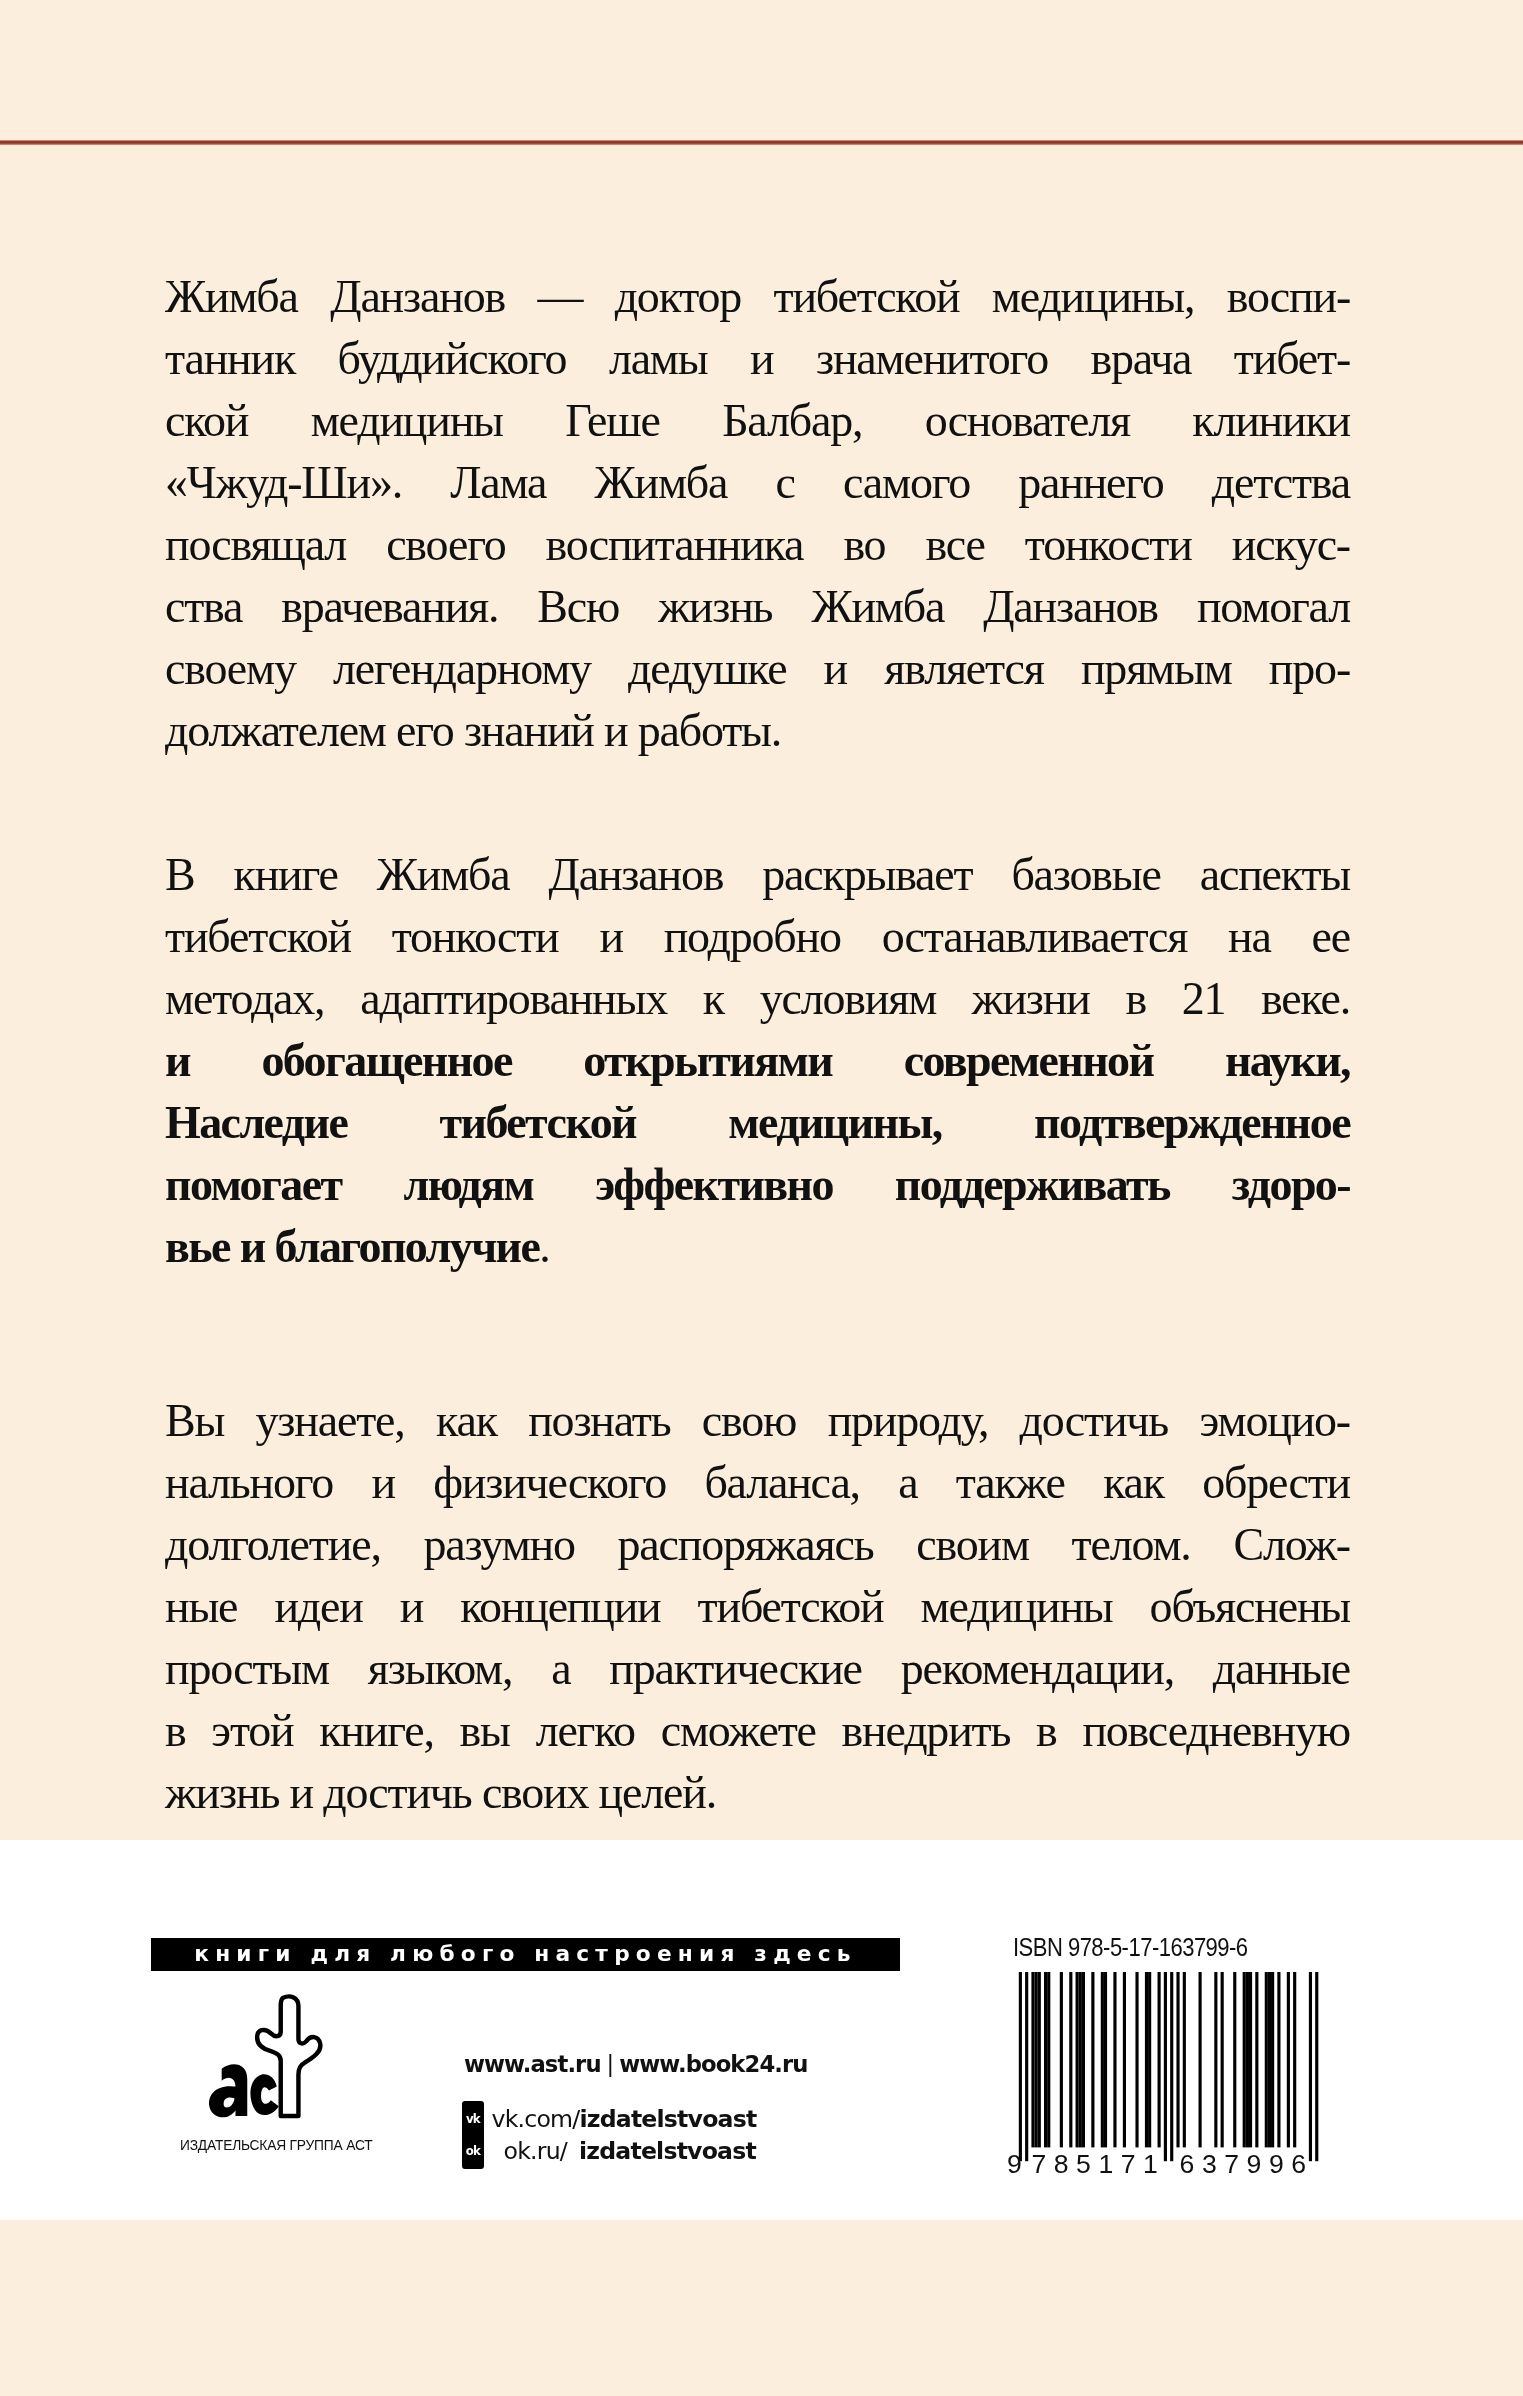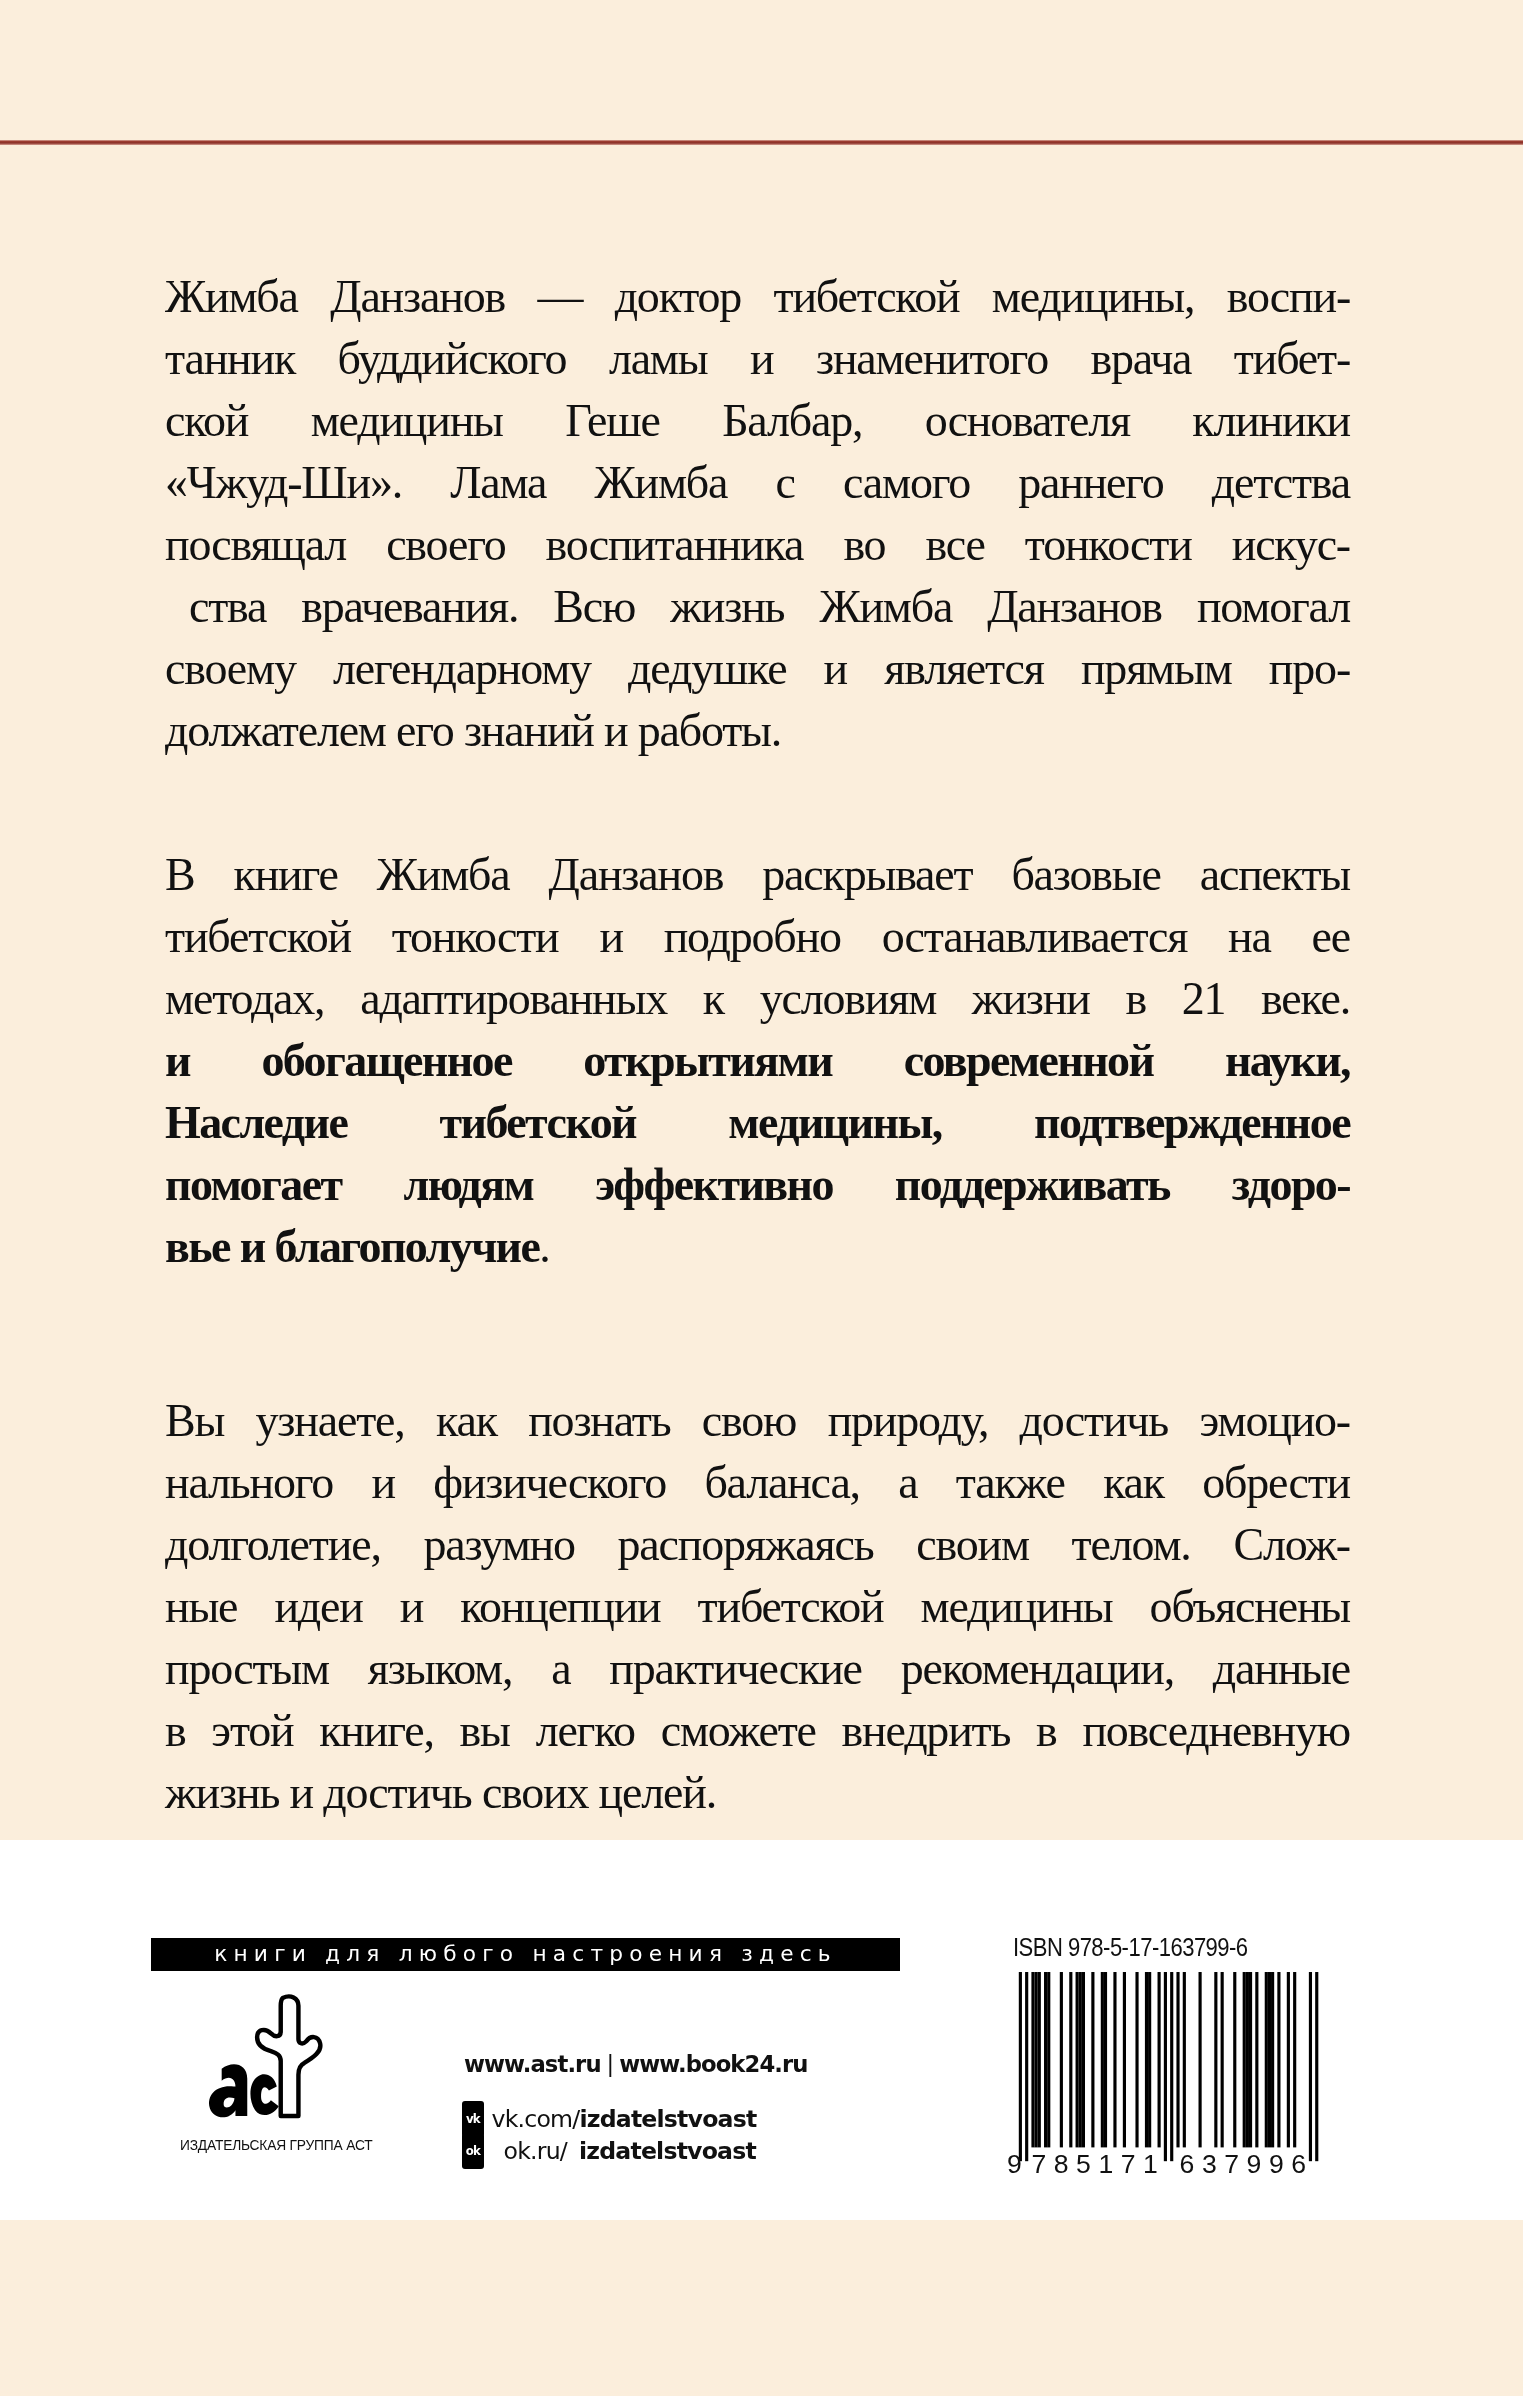--- a/index.html
+++ b/index.html
@@ -19,21 +19,21 @@
   }
   .line.last { text-align-last:left; }
   .line b { font-weight:bold; }
   .bold { font-weight:bold; letter-spacing:-1.6px; }
   .p1 { top:266px; }
   .p2 { top:844px; }
   .p3 { top:1390px; }
 
   .footer-panel { position:absolute; left:0; top:1840px; width:1524px; height:380px; background:#fff; }
   .banner { position:absolute; left:151px; top:1938px; width:749px; height:32.5px; background:#000;
-    color:#fff; font-family:"DejaVu Sans", sans-serif; font-weight:normal; font-size:21.7px;
+    color:#fff; font-family:"DejaVu Sans", sans-serif; font-weight:bold; font-size:21.7px;
     letter-spacing:6.2px; line-height:32.5px; text-align:center; }
   .logo { position:absolute; left:202px; top:1992px; width:123px; height:133px; }
   .logo-caption { position:absolute; left:180px; top:2136px; font-family:"Liberation Sans", sans-serif;
     font-size:15.3px; color:#111; letter-spacing:-0.2px; transform:scaleX(0.9); transform-origin:left; white-space:nowrap; }
   .sites { position:absolute; left:464px; top:2051px; font-family:"DejaVu Sans", sans-serif; font-weight:bold;
     font-size:22.7px; letter-spacing:-0.9px; white-space:nowrap; }
   .sites .sep { font-weight:normal; margin:0 5.9px; }
   .social { position:absolute; left:462px; font-family:"DejaVu Sans", sans-serif; font-size:23.6px; letter-spacing:-0.8px;
     white-space:nowrap; display:flex; align-items:center; }
   .social.vk { top:2101px; }
@@ -49,21 +49,21 @@
 <body>
 
 <div class="rule"></div>
 
 <div class="text-block p1">
   <span class="line" style="display: block;">Жимба Данзанов — доктор тибетской медицины, воспи-</span>
   <span class="line" style="display: block;">танник буддийского ламы и знаменитого врача тибет-</span>
   <span class="line" style="display: block;">ской медицины Геше Балбар, основателя клиники</span>
   <span class="line" style="display: block;">«Чжуд-Ши». Лама Жимба с самого раннего детства</span>
   <span class="line" style="display: block;">посвящал своего воспитанника во все тонкости искус-</span>
-  <span class="line" style="display: block; margin-left: 24px;">ства врачевания. Всю жизнь Жимба Данзанов помогал</span>
+  <span class="line" style="display: block;">ства врачевания. Всю жизнь Жимба Данзанов помогал</span>
   <span class="line" style="display: block;">своему легендарному дедушке и является прямым про-</span>
   <span class="line last" style="display: block;">должателем его знаний и работы.</span>
 </div>
 
 <div class="text-block p2">
   <span class="line" style="display: block;">В книге Жимба Данзанов раскрывает базовые аспекты</span>
   <span class="line" style="display: block;">тибетской тонкости и подробно останавливается на ее</span>
   <span class="line" style="display: block;">методах, адаптированных к условиям жизни в 21 веке.</span>
   <span class="line bold" style="display: block;">и обогащенное открытиями современной науки,</span>
   <span class="line bold" style="display: block;">Наследие тибетской медицины, подтвержденное</span>

